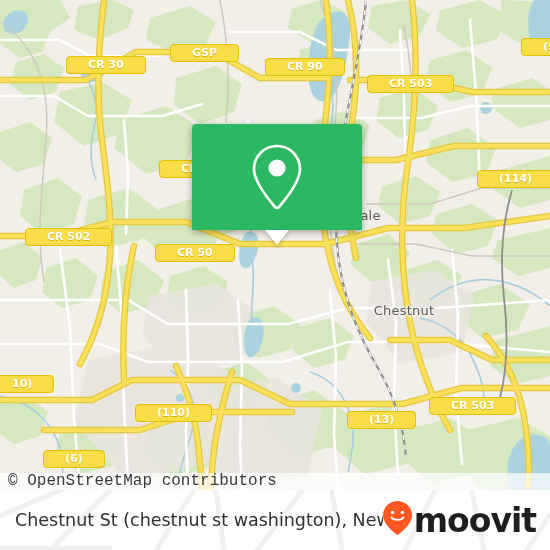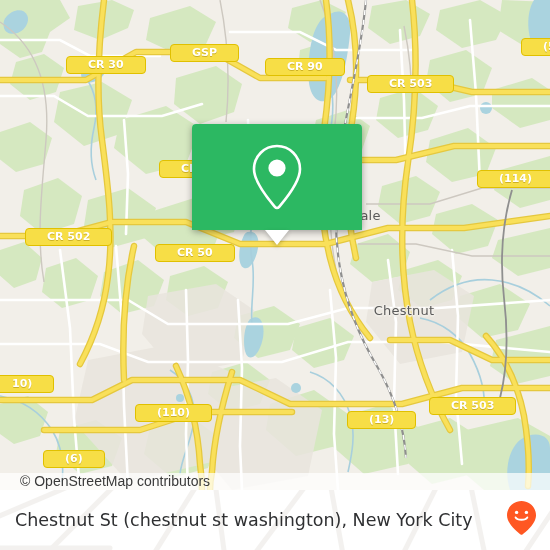--- a/index.html
+++ b/index.html
@@ -115,25 +115,25 @@
   }
 
   
   #attribution {
     position: absolute;
     left: 0;
     bottom: 0;
     height: 17px;
     width: 100%;
     line-height: 17px;
-    padding-left: 20px;
+    padding-left: 8px;
     box-sizing: border-box;
     color: #3a3a3a;
-    font-family: Liberation Sans, sans-serif;
-    font-size: 14px;
+    font-family: Liberation Mono, monospace;
+    font-size: 16px;
     background: rgba(255,255,255,.72);
   }
 
   
   #footer {
     position: absolute;
     left: 0;
     top: 490px;
     width: 550px;
     height: 60px;
@@ -399,17 +399,18 @@
       <div id="footer-title">Chestnut St (chestnut st washington), New York City</div>
       <div id="brand">
         <span>
           <svg width="29" height="34" viewBox="0 0 29 34" aria-hidden="true">
             <path d="M14.5 0 C6.5 0 0 6.4 0 14.3 C0 23.2 11.2 31.8 13.6 33.5 a1.6 1.6 0 0 0 1.9 0 C17.9 31.8 29 23.2 29 14.3 C29 6.4 22.5 0 14.5 0 Z" fill="#ff5722"></path>
             <circle cx="9.6" cy="11.4" r="1.7" fill="#ffffff"></circle>
             <circle cx="19.4" cy="11.4" r="1.7" fill="#ffffff"></circle>
             <path d="M8.6 16.4 c1.8 3.1 9.9 3.1 11.7 0" stroke="#ffffff" stroke-width="1.9" fill="none" stroke-linecap="round"></path>
           </svg>
         </span>
+        <span id="brand-word">moovit</span>
       </div>
     </div>
   </div>
 
 </div>
 
 </body></html>

